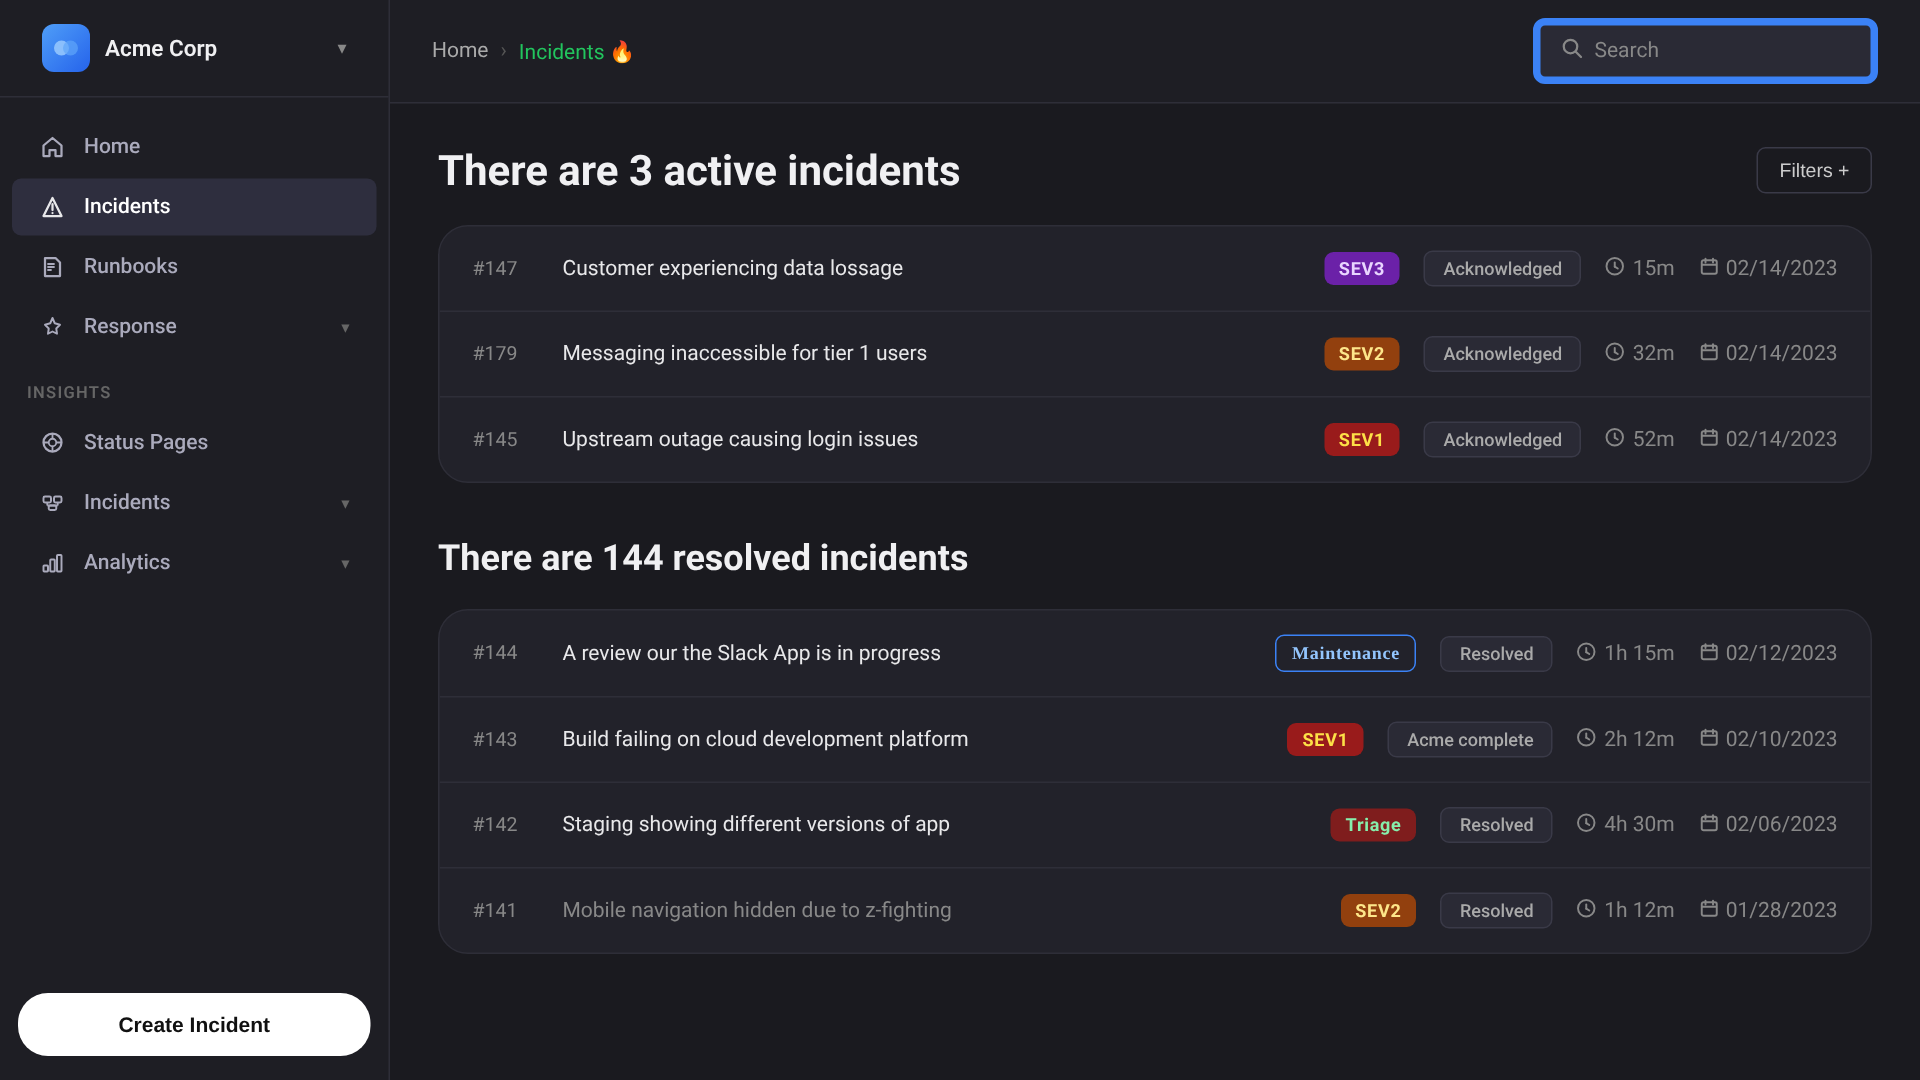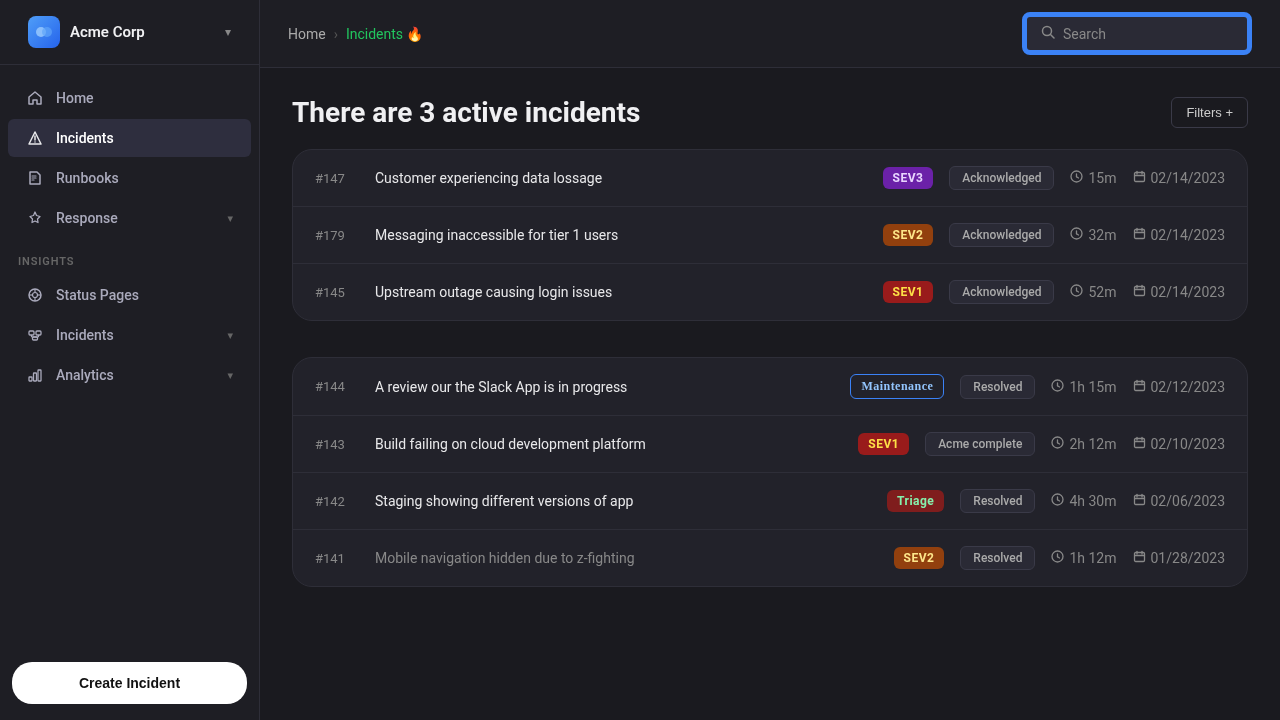--- a/index.html
+++ b/index.html
@@ -523,20 +523,21 @@
               <line x1="4" y1="1.5" x2="4" y2="4" stroke="#888" stroke-width="1.3" stroke-linecap="round"></line>
               <line x1="9" y1="1.5" x2="9" y2="4" stroke="#888" stroke-width="1.3" stroke-linecap="round"></line>
             </svg>
           </span>
           02/14/2023
         </span>
       </div>
     </div>
       </div>
 
+    <h2 class="resolved-title">There are 144 resolved incidents</h2>
 
     <div class="incidents-table" id="resolved-table">
         <div class="incident-row">
       <span class="incident-id">#144</span>
       <span class="incident-title">A review our the Slack App is in progress</span>
       <span class="sev-badge maintenance">Maintenance</span>
       <span class="status-badge">Resolved</span>
       <div class="meta-info">
         <span class="meta-time">
           <span class="meta-icon">

